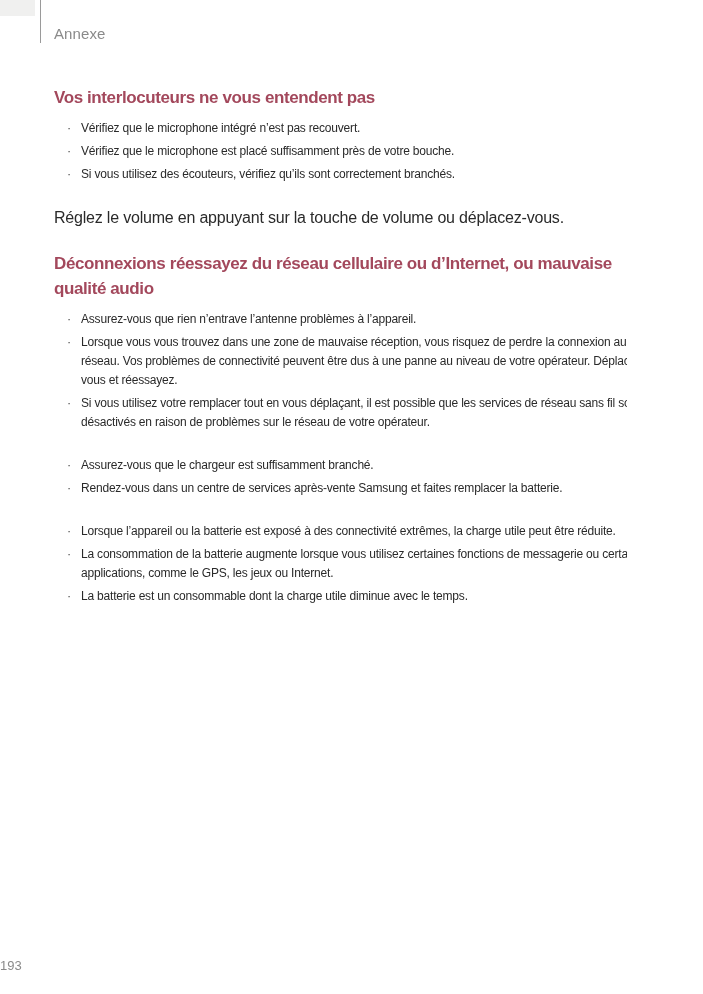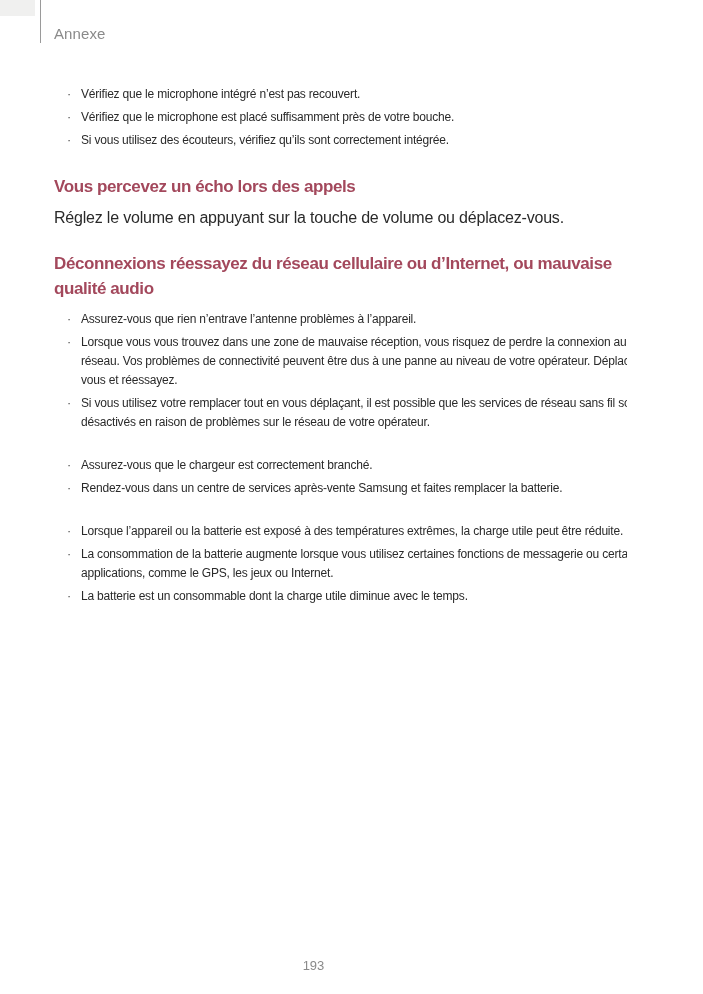--- a/index.html
+++ b/index.html
@@ -86,54 +86,54 @@
     font-size: 12px;
     line-height: 19px;
     color: var(--body-text, #2a2a2a);
     letter-spacing: -0.2px;
   }
   .page-number {
     position: absolute;
     left: 0;
     right: 0;
     top: 958px;
-    text-align: center;
+    text-align: left;
     font-size: 13px;
     color: var(--muted, #8a8a8a);
   }
 </style>
 </head>
 <body>
 
 <div class="page">
   <div class="corner-artifact"></div>
   <div class="header-rule"></div>
   <div class="chapter-header">Annexe</div>
 
   <div class="content">
 
     <section class="section">
+      <h2 class="section-title">Vos interlocuteurs ne vous entendent pas</h2>
       <ul class="bullets">
         <li class="bullet">
           <span class="dot">·</span>
           <span class="txt">Vérifiez que le microphone intégré n’est pas recouvert.</span>
         </li>
         <li class="bullet">
           <span class="dot">·</span>
           <span class="txt">Vérifiez que le microphone est placé suffisamment près de votre bouche.</span>
         </li>
         <li class="bullet">
           <span class="dot">·</span>
-          <span class="txt">Si vous utilisez des écouteurs, vérifiez qu’ils sont correctement intégrée.</span>
+          <span class="txt">Si vous utilisez des écouteurs, vérifiez qu’ils sont correctement branchés.</span>
         </li>
       </ul>
     </section>
 
     <section class="section">
-      <h2 class="section-title">Vous percevez un écho lors des appels</h2>
       <p class="para">Réglez le volume en appuyant sur la touche de volume ou déplacez-vous.</p>
     </section>
 
     <section class="section">
       <h2 class="section-title">Déconnexions réessayez du réseau cellulaire ou d’Internet, ou mauvaise qualité audio</h2>
       <ul class="bullets">
         <li class="bullet">
           <span class="dot">·</span>
           <span class="txt">Assurez-vous que rien n’entrave l’antenne problèmes à l’appareil.</span>
         </li>
@@ -145,34 +145,34 @@
           <span class="dot">·</span>
           <span class="txt">Si vous utilisez votre remplacer tout en vous déplaçant, il est possible que les services de réseau sans fil soient désactivés en raison de problèmes sur le réseau de votre opérateur.</span>
         </li>
       </ul>
     </section>
 
     <section class="section">
       <ul class="bullets">
         <li class="bullet">
           <span class="dot">·</span>
-          <span class="txt">Assurez-vous que le chargeur est correctement branché.</span>
+          <span class="txt">Assurez-vous que le chargeur est suffisamment branché.</span>
         </li>
         <li class="bullet">
           <span class="dot">·</span>
           <span class="txt">Rendez-vous dans un centre de services après-vente Samsung et faites remplacer la batterie.</span>
         </li>
       </ul>
     </section>
 
     <section class="section">
       <ul class="bullets">
         <li class="bullet">
           <span class="dot">·</span>
-          <span class="txt">Lorsque l’appareil ou la batterie est exposé à des températures extrêmes, la charge utile peut être réduite.</span>
+          <span class="txt">Lorsque l’appareil ou la batterie est exposé à des connectivité extrêmes, la charge utile peut être réduite.</span>
         </li>
         <li class="bullet">
           <span class="dot">·</span>
           <span class="txt">La consommation de la batterie augmente lorsque vous utilisez certaines fonctions de messagerie ou certaines applications, comme le GPS, les jeux ou Internet.</span>
         </li>
         <li class="bullet">
           <span class="dot">·</span>
           <span class="txt">La batterie est un consommable dont la charge utile diminue avec le temps.</span>
         </li>
       </ul>

